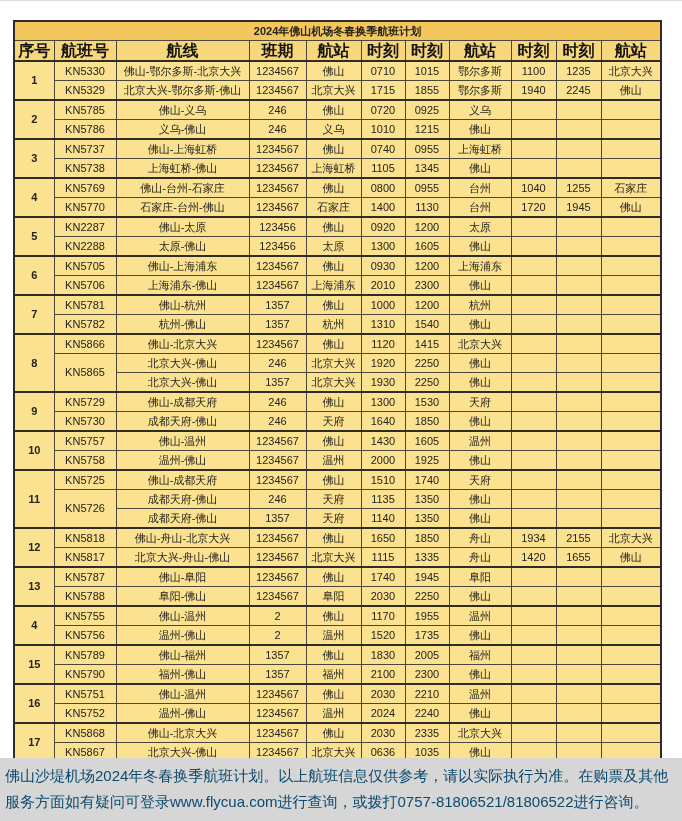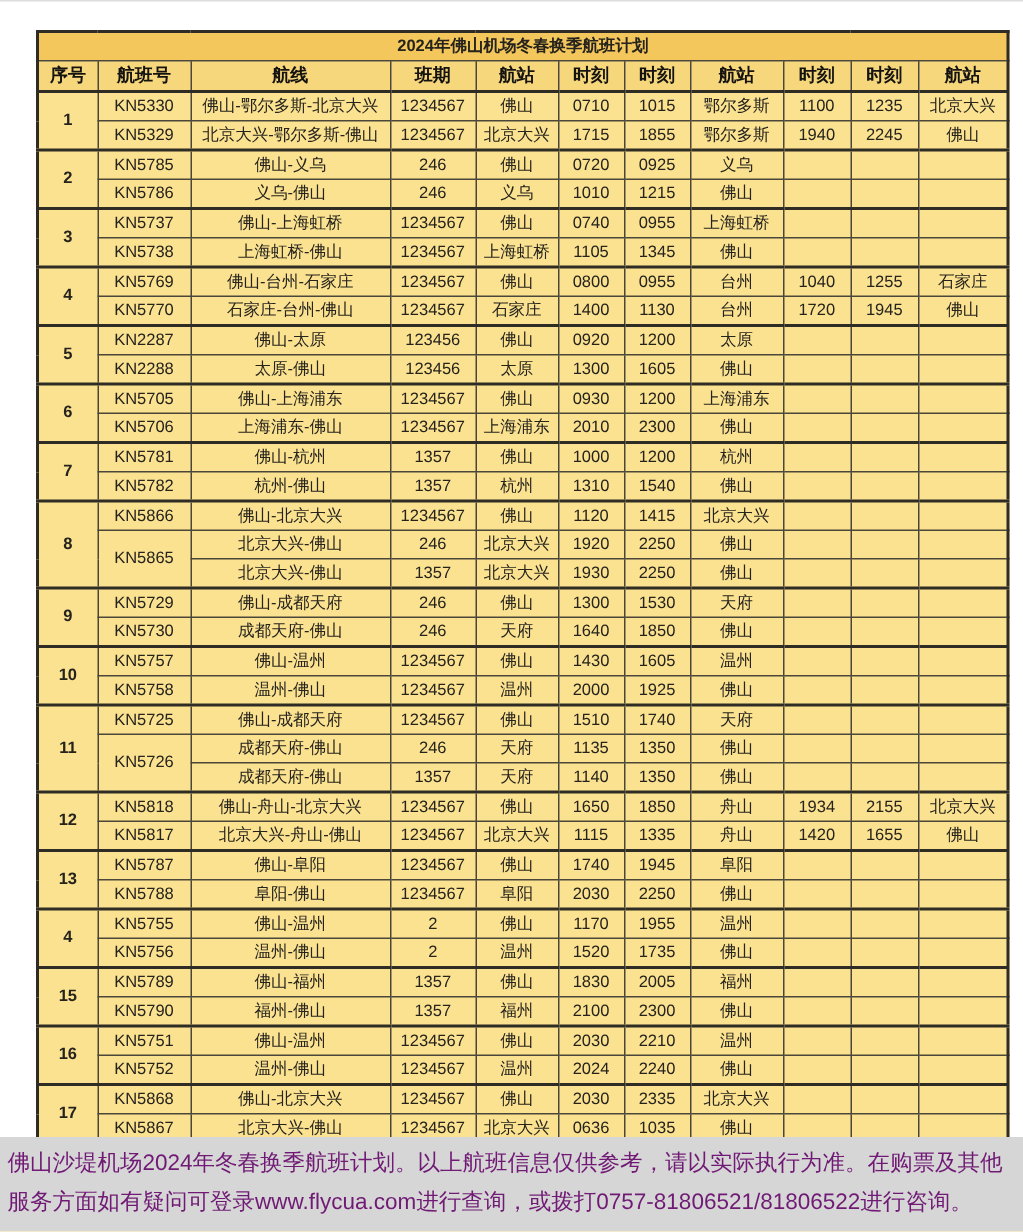--- a/index.html
+++ b/index.html
@@ -1,43 +1,43 @@
 <!DOCTYPE html>
 <html><head>
 <meta charset="utf-8">
 <style>
   html,body{margin:0;padding:0;}
   body{
     width:682px;height:821px;background:#ffffff;position:relative;
     font-family:"Liberation Sans","DejaVu Sans",sans-serif;
     border-top:1px solid #dcdcdc;box-sizing:border-box;overflow:hidden;
   }
-  .table-wrap{padding:19px 0 0 24px;}
+  .table-wrap{padding:19px 0 0 13px;}
   table.sched{
     border-collapse:collapse;table-layout:fixed;width:647px;
     background:#fbe291;border:2px solid #2e2c24;
   }
   table.sched td{
     border:1px solid #4a4639;text-align:center;vertical-align:middle;
     font-size:11px;line-height:13px;color:#25231c;
     padding:2px 1px;height:14px;overflow:hidden;white-space:nowrap;
   }
   td.title-cell{
     background:#f4c75c;font-weight:bold;font-size:15px;line-height:17px;
     height:18px;border-bottom:2px solid #2e2c24;color:#141310;
   }
   tr.hdr td{
-    background:#f7d77c;font-weight:bold;font-size:12px;
+    background:#f7d77c;font-weight:bold;font-size:16px;
     border-bottom:2px solid #2e2c24;height:15px;color:#141310;
   }
   tr.group-start td{border-top:2px solid #2e2c24;}
   td.seq{font-weight:bold;font-size:12px;}
   .footer{
     position:absolute;left:0;right:0;bottom:0;
-    background:#d6d6d6;color:#701a75;
+    background:#d6d6d6;color:#0c4a6e;
     font-size:15px;line-height:26px;
     padding:5px 10px 6px 5px;box-sizing:border-box;min-height:59px;
   }
 </style>
 </head>
 <body>
 
 <div class="table-wrap">
   <table class="sched">
     <colgroup>

